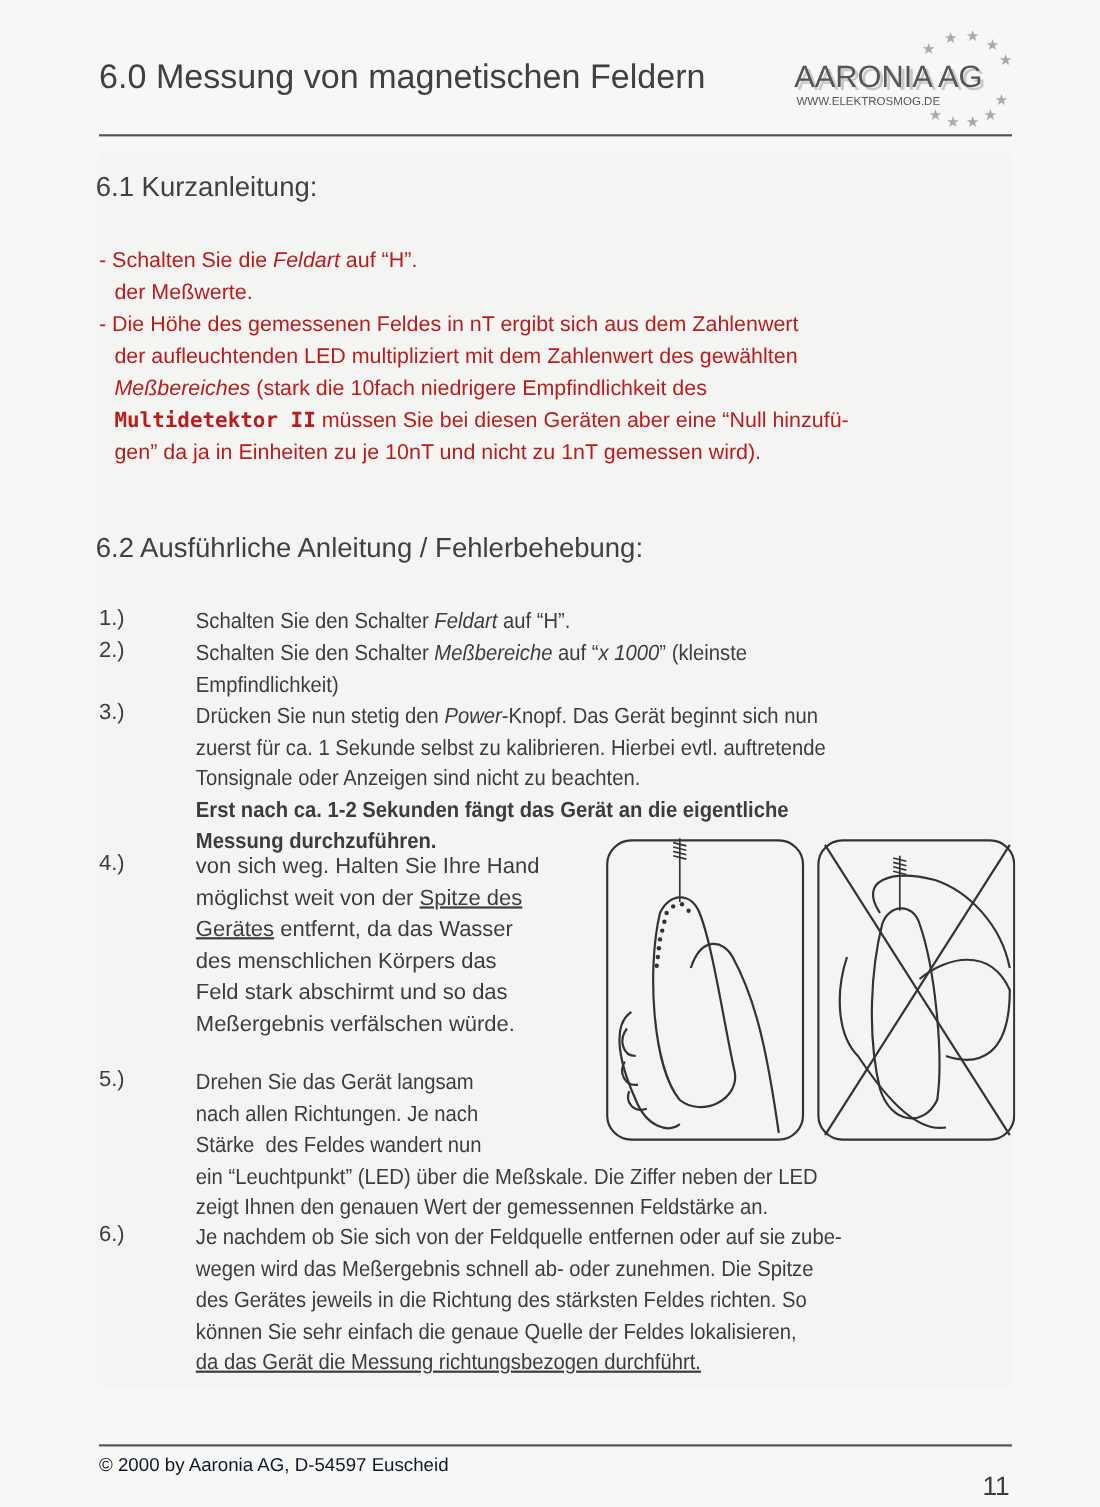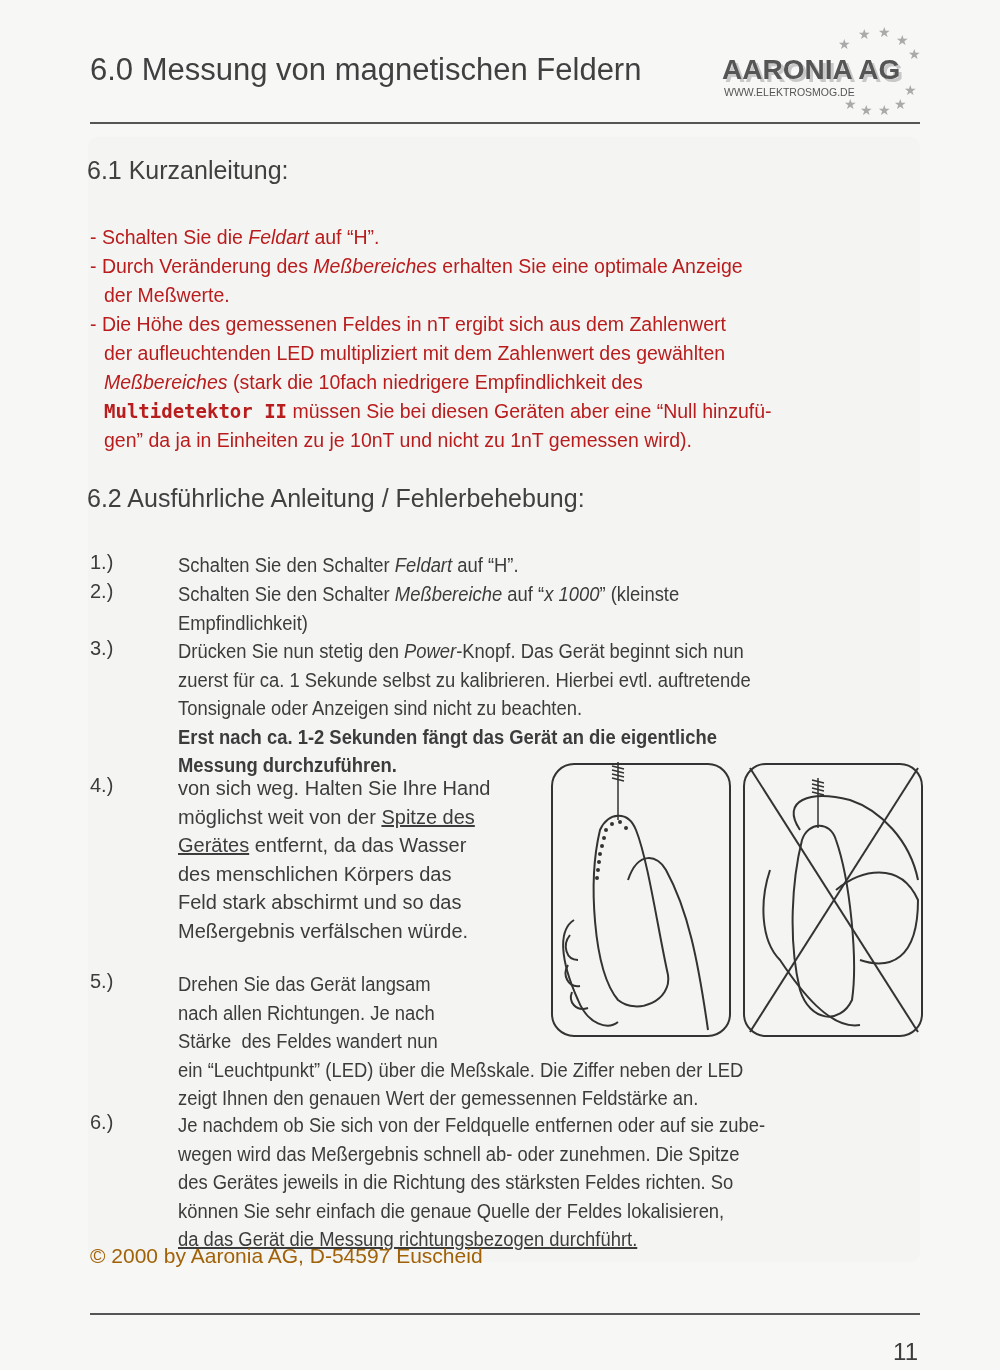--- a/index.html
+++ b/index.html
@@ -3,35 +3,35 @@
 <meta charset="utf-8">
 <style>
   html, body { margin:0; padding:0; }
   body { width:1000px; height:1370px; background:#f7f7f6; position:relative; overflow:hidden;
          font-family:"Liberation Sans", sans-serif; color:#3a3a3a; }
   .ghost { position:absolute; left:88px; top:137px; width:832px; height:1125px;
            background:rgba(200,200,200,0.06); border-radius:10px; }
   .h1 { position:absolute; left:90px; top:52px; font-size:31px; color:#404040; }
   .logo { position:absolute; left:718px; top:22px; width:210px; height:100px; }
   .logo-text { position:absolute; left:4px; top:32px; font-family:"Liberation Sans", sans-serif;
-               font-weight:bold; font-size:28px; color:#555; letter-spacing:0px;
+               font-weight:normal; font-size:28px; color:#555; letter-spacing:0px;
                text-shadow:3px 3px 0 #c8c8c8; }
   .logo-url { position:absolute; left:6px; top:64px; font-size:10.5px; font-weight:normal; color:#555; }
   .star { position:absolute; color:#aaa; font-size:14px; }
   .rule { position:absolute; left:90px; width:830px; height:2px; background:#555; }
   .h2 { position:absolute; left:87px; font-size:25px; color:#404040; }
   .p { position:absolute; font-size:19.5px; line-height:29px; color:#b91c1c; }
   .cond { font-family:"Liberation Sans Narrow","Liberation Sans", sans-serif; }
   .num { position:absolute; left:90px; font-size:20px; color:#3c3c3c; }
   .step { position:absolute; left:178px; font-size:20px; line-height:28.6px; color:#3c3c3c;
           transform-origin:0 0; }
   .brand { font-family:"DejaVu Sans Mono", monospace; font-weight:bold; font-size:19px; }
   u { text-decoration:underline; }
   .illus { position:absolute; left:548px; top:760px; width:375px; height:280px; }
-  .footer { position:absolute; left:90px; top:1244px; font-size:21px; color:#a16207; }
+  .footer { position:absolute; left:90px; top:1322px; font-size:17px; color:#0f172a; }
   .pageno { position:absolute; right:82px; top:1318px; font-size:24px; color:#3c3c3c;margin-top:20px; }
 </style>
 </head>
 <body>
 
 <div class="ghost"></div>
 
 <div class="h1">6.0 Messung von magnetischen Feldern</div>
 
 <div class="logo">
@@ -48,21 +48,20 @@
   <div class="logo-text">AARONIA AG</div>
   <div class="logo-url">WWW.ELEKTROSMOG.DE</div>
 </div>
 
 <div class="rule" style="top:122px"></div>
 
 <div class="h2" style="top:156px">6.1 Kurzanleitung:</div>
 
 <div class="p" style="left:90px;top:223px;width:830px">
   <div><span>- Schalten Sie die </span><i>Feldart</i><span> auf “H”.</span></div>
-  <div><span>- Durch Veränderung des </span><i>Meßbereiches</i><span> erhalten Sie eine optimale Anzeige</span></div>
   <div style="padding-left:14px">der Meßwerte.</div>
   <div>- Die Höhe des gemessenen Feldes in nT ergibt sich aus dem Zahlenwert</div>
   <div style="padding-left:14px">der aufleuchtenden LED multipliziert mit dem Zahlenwert des gewählten</div>
   <div style="padding-left:14px"><i>Meßbereiches</i><span> (stark die 10fach niedrigere Empfindlichkeit des</span></div>
   <div style="padding-left:14px"><span class="brand">Multidetektor II</span><span> müssen Sie bei diesen Geräten aber eine “Null hinzufü-</span></div>
   <div style="padding-left:14px">gen” da ja in Einheiten zu je 10nT und nicht zu 1nT gemessen wird).</div>
 </div>
 
 <div class="h2" style="top:484px">6.2 Ausführliche Anleitung / Fehlerbehebung:</div>
 

